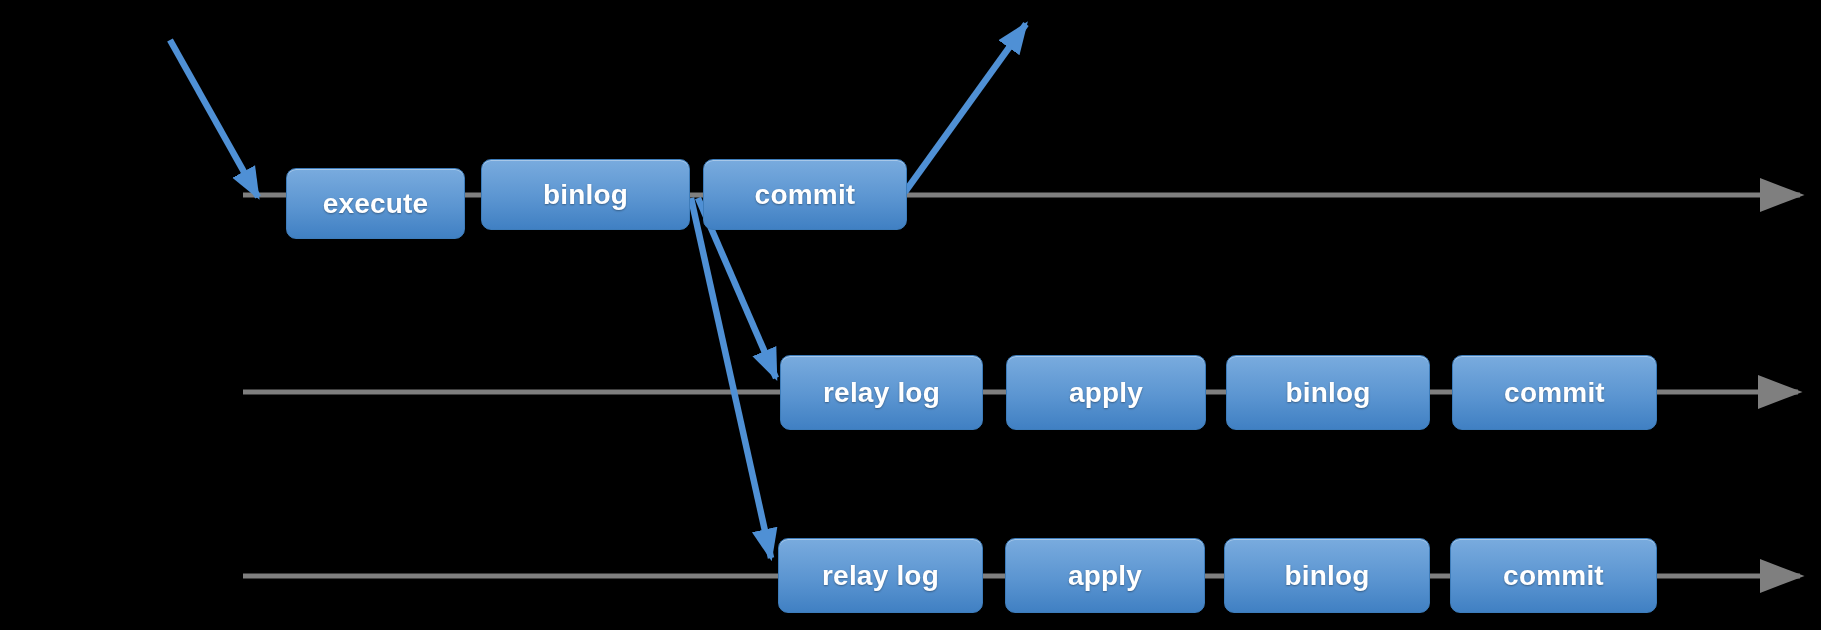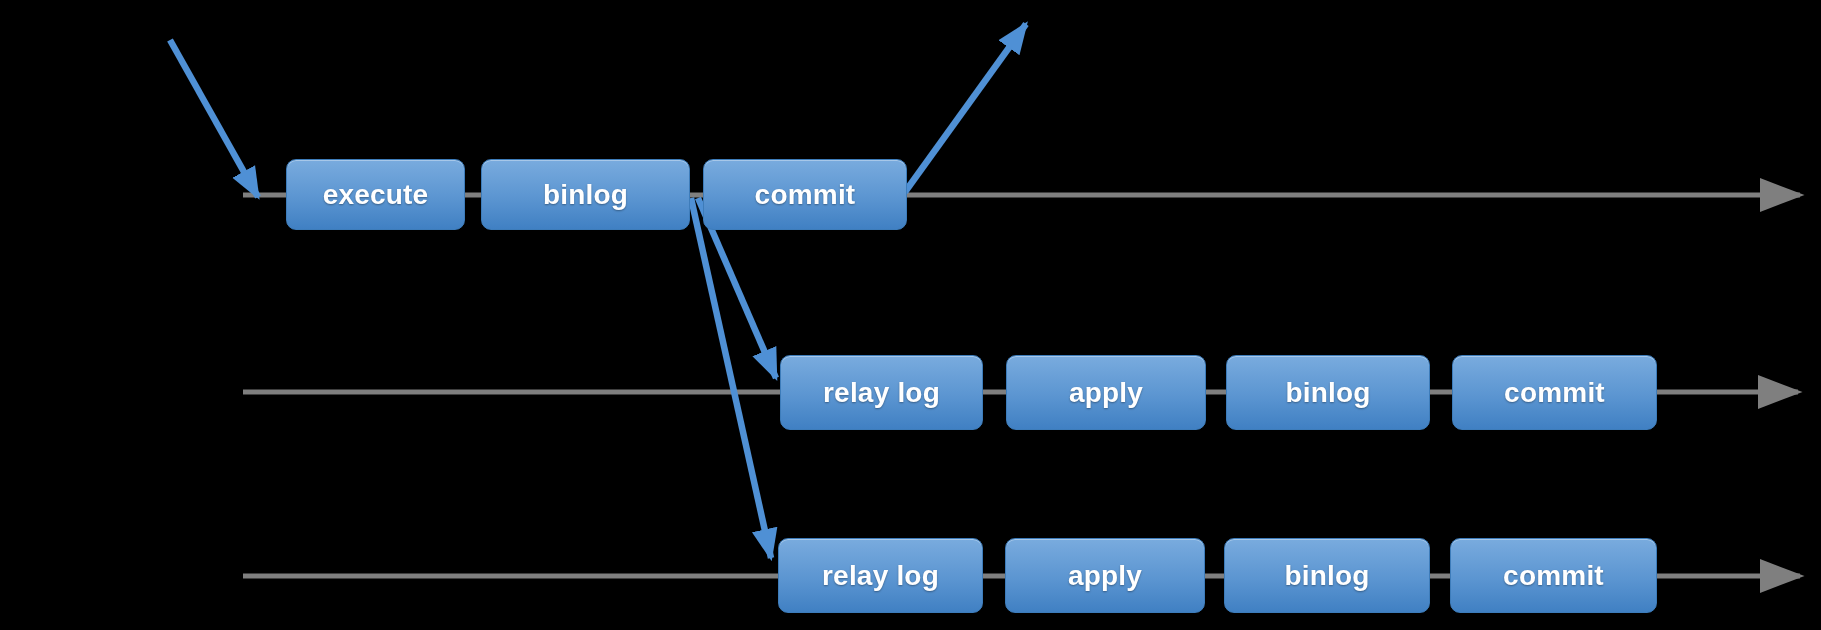--- a/index.html
+++ b/index.html
@@ -57,21 +57,21 @@
     <line class="timeline-line" x1="243" y1="195" x2="1800" y2="195" marker-end="url(#grayHead)"></line>
     <line class="timeline-line" x1="243" y1="392" x2="1798" y2="392" marker-end="url(#grayHead)"></line>
     <line class="timeline-line" x1="243" y1="576" x2="1800" y2="576" marker-end="url(#grayHead)"></line>
 
     <line class="flow-line" x1="170" y1="40" x2="258" y2="197" marker-end="url(#blueHead)"></line>
     <line class="flow-line" x1="905" y1="192" x2="1026" y2="24" marker-end="url(#blueHead)"></line>
     <line class="flow-line" x1="698" y1="198" x2="776" y2="378" marker-end="url(#blueHead)"></line>
     <line class="flow-line" x1="691" y1="198" x2="771" y2="558" marker-end="url(#blueHead)"></line>
   </svg>
 
-  <div class="box" style="left:286px;top:159px;width:179px;height:71px">
+  <div class="box" style="left:286px;top:168px;width:179px;height:71px">
     <span>execute</span>
   </div>
   <div class="box" style="left:481px;top:159px;width:209px;height:71px">
     <span>binlog</span>
   </div>
   <div class="box" style="left:703px;top:159px;width:204px;height:71px">
     <span>commit</span>
   </div>
 
   <div class="box" style="left:780px;top:355px;width:203px;height:75px">

